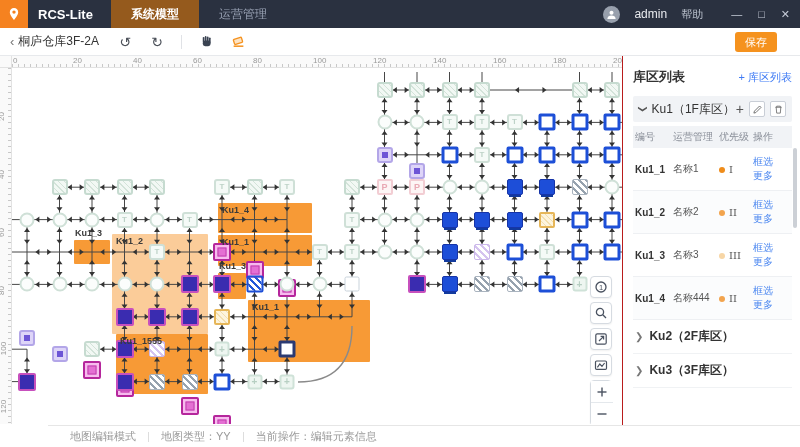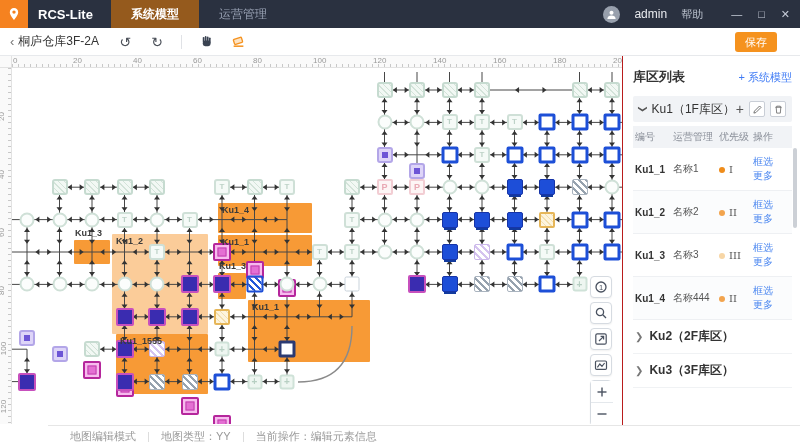--- a/index.html
+++ b/index.html
@@ -942,21 +942,21 @@
       <div class="node nh" style="left: 145px; top: 313.6px;"></div>
       <div class="node nh" style="left: 177.5px; top: 313.6px;"></div>
       <div class="node nb" style="left: 210px; top: 313.6px;"></div>
       <div class="node ng" style="left: 242.5px; top: 313.6px;">+</div>
       <div class="node ng" style="left: 275px; top: 313.6px;">+</div>
     </div>
 
   <div class="panel">
     <div class="panel-head">
       <span class="panel-title">库区列表</span>
-      <span class="panel-new">+ 系统模型</span>
+      <span class="panel-new">+ 库区列表</span>
     </div>
 
     <div class="sec-head">
       <span class="sec-chev">❯</span>
       <span class="sec-label">Ku1（1F库区）</span>
       <span class="sec-icons">
         <span class="sec-plus">+</span>
         <span class="sec-ibtn">
           <svg class="ic" width="9" height="9" viewBox="0 0 10 10">
               <path d="M1 9 L1.6 6.8 L7.3 1.1 L8.9 2.7 L3.2 8.4 Z" fill="none" stroke="#666" stroke-width="1"></path>

